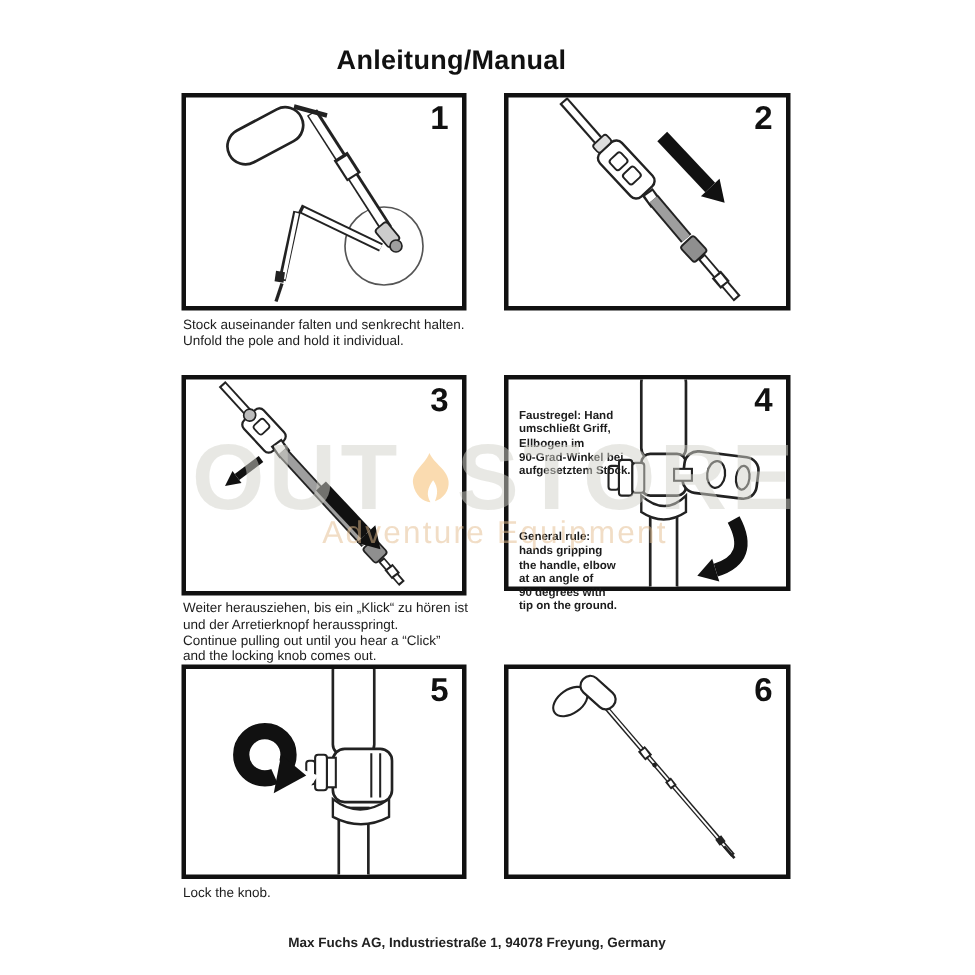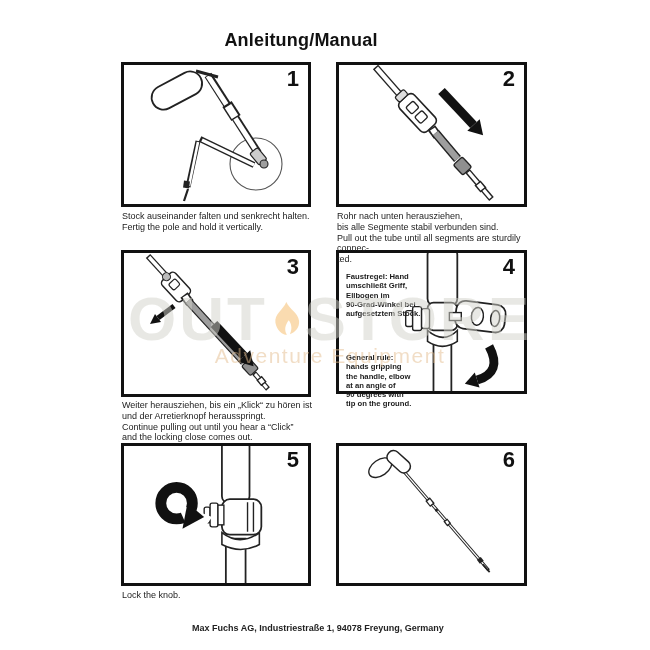--- a/index.html
+++ b/index.html
@@ -234,33 +234,27 @@
         <line x1="107" y1="76" x2="109" y2="79" stroke="#fff" stroke-width="2.6"></line>
         <line x1="140" y1="114" x2="143" y2="118" stroke="#222" stroke-width="5"></line>
         <line x1="144" y1="120" x2="151" y2="128" stroke="#222" stroke-width="1.8"></line>
       </g>
     </svg>
     <div class="panel-number">6</div>
   </section>
 
   <div class="caption c1">
     <div>Stock auseinander falten und senkrecht halten.</div>
-    <div>Fertig the pole and hold it vertically.</div>
-  </div>
-  <div class="caption c2">
-    <div>Rohr nach unten herausziehen,
-bis alle Segmente stabil verbunden sind.</div>
-    <div>Pull out the tube until all segments are sturdily connec-
-ted.</div>
+    <div>Unfold the pole and hold it individual.</div>
   </div>
   <div class="caption c3">
     <div>Weiter herausziehen, bis ein „Klick“ zu hören ist
 und der Arretierknopf herausspringt.</div>
     <div>Continue pulling out until you hear a “Click”
-and the locking close comes out.</div>
+and the locking knob comes out.</div>
   </div>
   <div class="caption c5">
     <div>Lock the knob.</div>
   </div>
 
   <div class="watermark">
     <div class="wm-brand">
       <span>OUT</span>
       <svg class="wm-flame" width="36" height="52" viewBox="0 0 44 56">
         <path d="M22,0 C16,14 2,20 4,34 C6,46 15,54 23,54 C18,46 20,38 26,30 C32,38 31,46 28,53 C37,50 44,42 43,31 C41,17 27,12 22,0 Z" fill="#f2a83c" opacity="0.8"></path>

